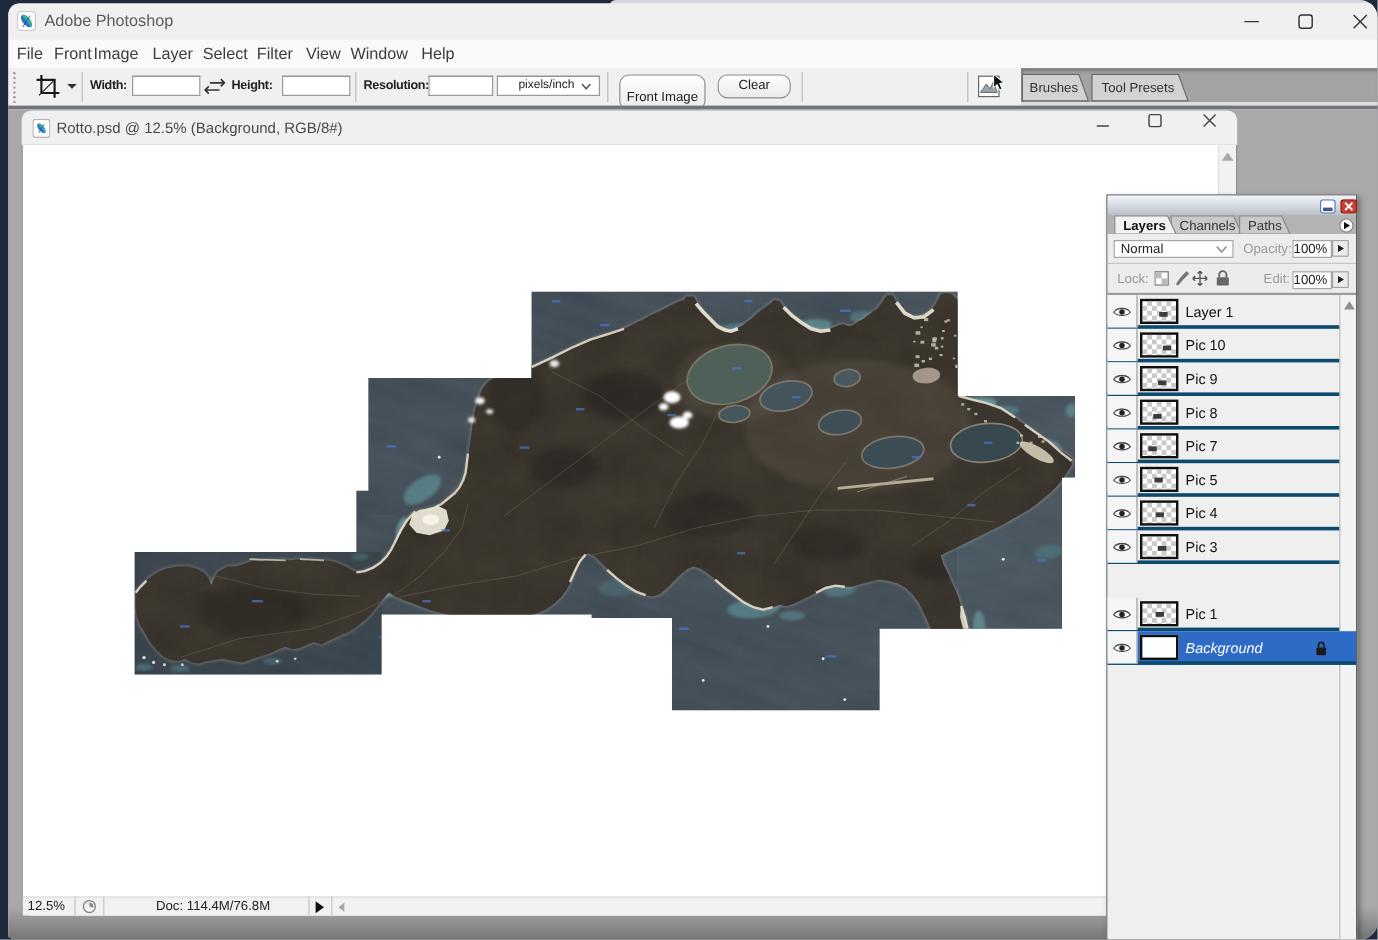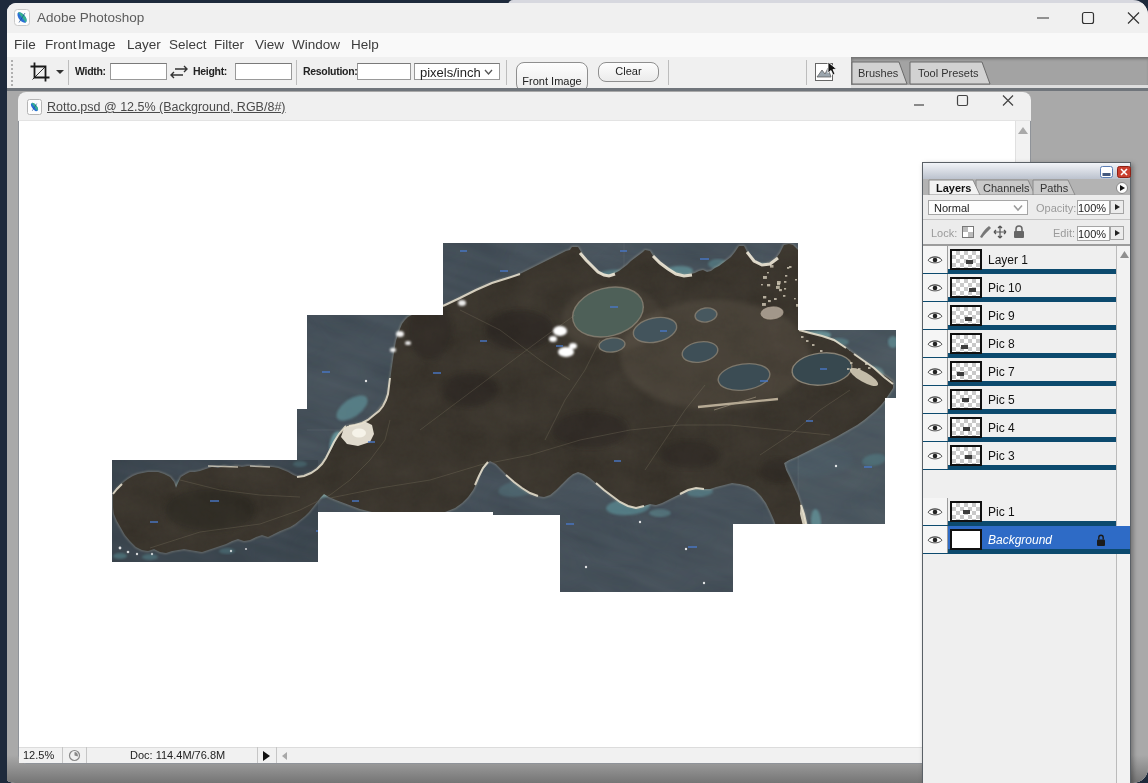--- a/index.html
+++ b/index.html
@@ -17,36 +17,36 @@
   .olabel{position:absolute;top:8px;font-size:10.5px;color:#222;font-weight:bold;letter-spacing:-0.3px;}
   .oinput{position:absolute;top:6px;height:15px;background:#fff;border:1px solid #999;border-top-color:#7a7a7a;}
   .obtn{position:absolute;top:5px;height:16px;background:linear-gradient(#fdfdfd,#ebebeb);border:1px solid #8f8f8f;border-radius:8px;font-size:11px;color:#222;text-align:center;}
   #well{left:844px;top:0px;width:297px;height:28px;background:#a3a3a3;box-shadow:inset 1px 2px 3px rgba(0,0,0,0.3);}
   #darkline{left:7px;top:88px;width:1141px;height:3px;background:#70757b;}
   #workspace{left:7px;top:91px;width:1141px;height:692px;background:#a9a9a9;}
   #wsgrad{left:7px;top:755px;width:1141px;height:28px;background:linear-gradient(#a9a9a9,#757575);}
   
   #docwin{left:18px;top:92px;width:1013px;height:672px;background:#fff;border-radius:8px;border:1px solid #8f9399;box-sizing:border-box;}
   #doctitle{left:18px;top:92px;width:1013px;height:29px;background:#f0f0f0;border-radius:8px 8px 0 0;border-bottom:1px solid #e3e3e3;box-sizing:border-box;}
-  #doctext{left:47px;top:100px;font-size:12.5px;color:#4a4a4a;text-decoration:underline;}
+  #doctext{left:47px;top:100px;font-size:12.5px;color:#4a4a4a;}
   #vscroll{left:1015px;top:121px;width:15px;height:626px;background:#f2f2f2;border-left:1px solid #e0e0e0;box-sizing:border-box;}
   #statusbar{left:19px;top:747px;width:1011px;height:16px;background:#f1f1f1;border-top:1px solid #dcdcdc;box-sizing:border-box;}
   .ssep{position:absolute;top:747px;width:1px;height:16px;background:#c6c6c6;}
   .stext{position:absolute;top:749px;font-size:11px;color:#222;}
   
   #palette{left:922px;top:162px;width:209px;height:621px;background:#ececec;border:1px solid #5a6066;box-sizing:border-box;box-shadow:2px 2px 5px rgba(0,0,0,0.35);}
   #paltitle{left:923px;top:163px;width:207px;height:17px;background:linear-gradient(#f2f4f8,#b8bfcb);}
   #paltabs{left:923px;top:180px;width:207px;height:15px;background:#b3b3b3;}
   #palctl{left:923px;top:195px;width:207px;height:51px;background:#ececec;}
   .pgray{position:absolute;font-size:11px;color:#9a9a9a;}
   .pbox{position:absolute;background:#fdfdfd;border:1px solid #a5a5a5;box-sizing:border-box;font-size:11px;color:#222;}
   .spin{position:absolute;width:14px;height:14px;background:#ececec;border:1px solid #a5a5a5;box-sizing:border-box;}
   .spin:after{content:"";position:absolute;left:4px;top:3px;border-left:5px solid #222;border-top:3px solid transparent;border-bottom:3px solid transparent;}
   #layerlist{left:923px;top:246px;width:207px;height:537px;background:#efefef;}
-  .lrow{position:absolute;left:0;width:193px;height:28px;border-bottom:5px solid #0c4a6e;box-sizing:border-box;}
+  .lrow{position:absolute;left:0;width:193px;height:28px;border-bottom:3px solid #0c4a6e;box-sizing:border-box;}
   .leye{position:absolute;left:0;top:0;width:24px;height:27px;border-right:1px solid #9c9c9c;background:#f5f5f5;}
   .lthumb{position:absolute;left:27px;top:3px;width:32px;height:21px;border:2px solid #111;box-sizing:border-box;
     background:repeating-conic-gradient(#c9c9c9 0% 25%, #ffffff 0% 50%) 0 0/8px 8px;}
   .lblob{position:absolute;background:#3d3d3d;}
   .lname{position:absolute;left:65px;top:7px;font-size:12px;color:#111;}
 </style>
 </head>
 <body>
 <div id="screen">
   <div class="abs" style="left:508px;top:0;width:640px;height:5px;background:#d7d8df;border-radius:6px 0 0 0"></div>
@@ -106,21 +106,21 @@
     
     <svg class="abs" style="left:163px;top:8px" width="18" height="14" viewBox="0 0 18 14">
       <path d="M14 1 L17 4 L14 7 M17 4 L5 4" fill="none" stroke="#333" stroke-width="1.4"></path>
       <path d="M4 7 L1 10 L4 13 M1 10 L13 10" fill="none" stroke="#333" stroke-width="1.4"></path>
     </svg>
     <div class="olabel" style="left:186px">Height:</div>
     <div class="oinput" style="left:228px;width:55px"></div>
     <div class="osep" style="left:289px"></div>
     <div class="olabel" style="left:296px">Resolution:</div>
     <div class="oinput" style="left:350px;width:52px"></div>
-    <div class="oinput" style="left:407px;width:86px;font-size:13px;color:#222;padding:1px 0 0 5px;box-sizing:border-box;height:17px">pixels/inch
+    <div class="oinput" style="left:407px;width:86px;font-size:10px;color:#222;padding:1px 0 0 17px;box-sizing:border-box;height:17px">pixels/inch
       <svg class="abs" style="right:6px;top:5px" width="9" height="6" viewBox="0 0 9 6">
             <path d="M1 1 L4.5 5 L8 1" fill="none" stroke="#555" stroke-width="1.3"></path>
           </svg>
     </div>
     <div class="osep" style="left:499px"></div>
     <div class="obtn" style="left:509px;width:70px;padding-top:12px">Front Image</div>
     <div class="obtn" style="left:591px;width:59px;padding-top:2px">Clear</div>
     <div class="osep" style="left:661px"></div>
     <div class="osep" style="left:799px"></div>
     

